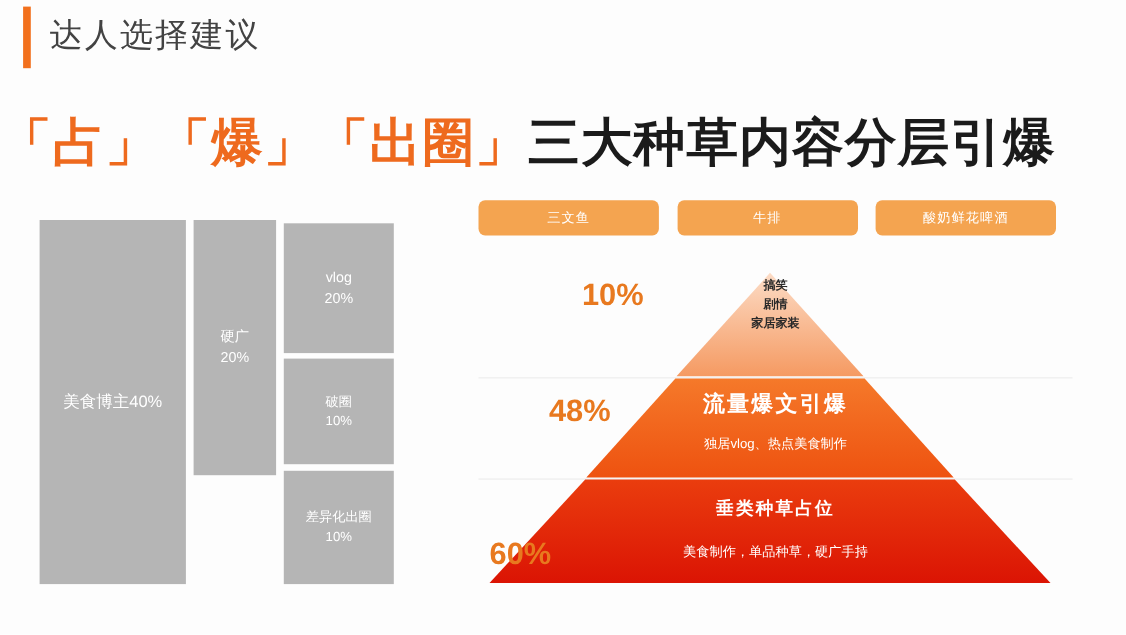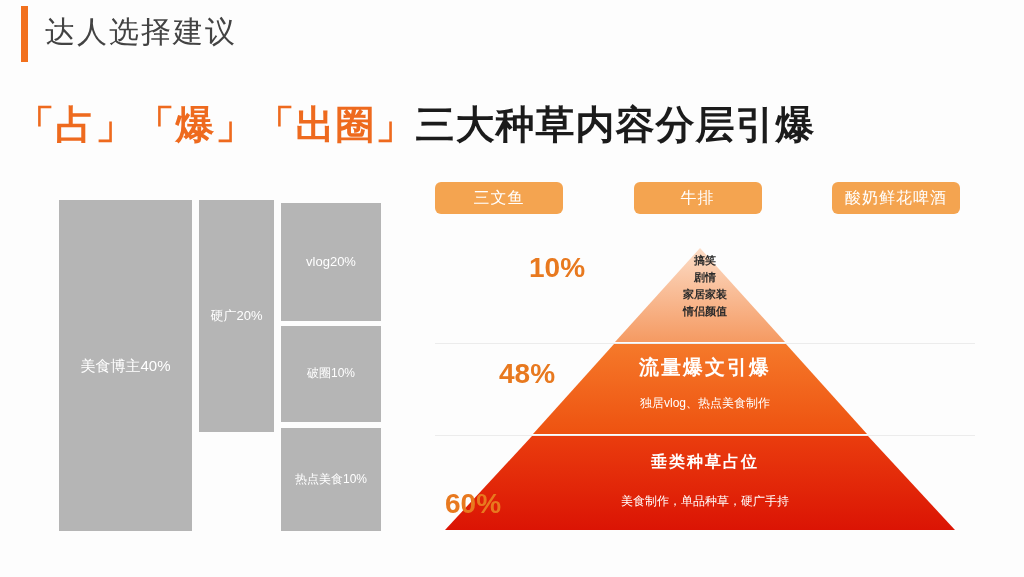--- a/index.html
+++ b/index.html
@@ -41,46 +41,45 @@
     white-space: nowrap;
   }
 
   
   #headline {
     position: absolute;
     left: 0; top: 98px;
     width: 831px;
     text-align: center;
     white-space: nowrap;
-    font-size: 39px;
+    font-size: 47px;
     font-weight: bold;
     letter-spacing: 1px;
   }
   #headline .hl-orange { color: #ee6a1e; }
   #headline .hl-black  { color: #1b1b1b; }
 
   
   #treemap {
     position: absolute;
     left: 36px; top: 197px;
     width: 348px; height: 334px;
   }
   .tm-cell {
     position: absolute;
     background: #b5b5b5;
     box-sizing: border-box;
     display: flex;
-    flex-direction: row;
+    flex-direction: column;
     align-items: center;
     justify-content: center;
     color: #ffffff;
     text-align: center;
     line-height: 1.45;
     overflow: hidden;
-    margin-left: 23px;
   }
   #tm-main   { left: 0px;   top: 3px;   width: 133px; height: 331px; font-size: 15px; }
   #tm-ad     { left: 140px; top: 3px;   width: 75px;  height: 232px; font-size: 13px; }
   #tm-vlog   { left: 222px; top: 6px;   width: 100px; height: 118px; font-size: 13px; }
   #tm-break  { left: 222px; top: 129px; width: 100px; height: 96px;  font-size: 12px; }
   #tm-hot    { left: 222px; top: 231px; width: 100px; height: 103px; font-size: 12px; }
   .tm-label  { display: block; }
   .tm-value  { display: block; }
 
   
@@ -92,29 +91,29 @@
 
   
   #tag-row {
     position: absolute;
     left: 10px; top: 12px;
     width: 525px;
     display: flex;
     justify-content: space-between;
   }
   .tag-pill {
-    width: 128px;
+    width: 164px;
     height: 32px;
     border-radius: 6px;
     background: #f5a council;
     background: #f4a košík;
     background: #f4a council;
     background: #f4a450;
     color: #ffffff;
-    font-size: 16px;
+    font-size: 12px;
     display: flex;
     align-items: center;
     justify-content: center;
     letter-spacing: 1px;
     border: none;
     padding: 0;
     font-family: inherit;
     cursor: pointer;
   }
 
@@ -224,21 +223,21 @@
     </div>
     <div class="tm-cell" id="tm-vlog">
       <span class="tm-label">vlog</span>
       <span class="tm-value">20%</span>
     </div>
     <div class="tm-cell" id="tm-break">
       <span class="tm-label">破圈</span>
       <span class="tm-value">10%</span>
     </div>
     <div class="tm-cell" id="tm-hot">
-      <span class="tm-label">热点美食</span>
+      <span class="tm-label">差异化出圈</span>
       <span class="tm-value">10%</span>
     </div>
   </div>
 
   <div id="right-panel">
 
     <div id="tag-row">
       <button class="tag-pill">三文鱼</button>
       <button class="tag-pill">牛排</button>
       <button class="tag-pill">酸奶鲜花啤酒</button>
@@ -273,21 +272,20 @@
       </svg>
 
       <div class="pct" id="pct-10">10%</div>
       <div class="pct" id="pct-30">48%</div>
       <div class="pct" id="pct-60">60%</div>
 
       <div class="tier-text" id="tier-top-items">
         <span class="tier-item">搞笑</span>
         <span class="tier-item">剧情</span>
         <span class="tier-item">家居家装</span>
-        <span class="tier-item">情侣颜值</span>
       </div>
 
       <div class="tier-text" id="tier-mid-title">流量爆文引爆</div>
       <div class="tier-text" id="tier-mid-sub">独居vlog、热点美食制作</div>
 
       <div class="tier-text" id="tier-bot-title">垂类种草占位</div>
       <div class="tier-text" id="tier-bot-sub">美食制作，单品种草，硬广手持</div>
 
     </div>
   </div>

